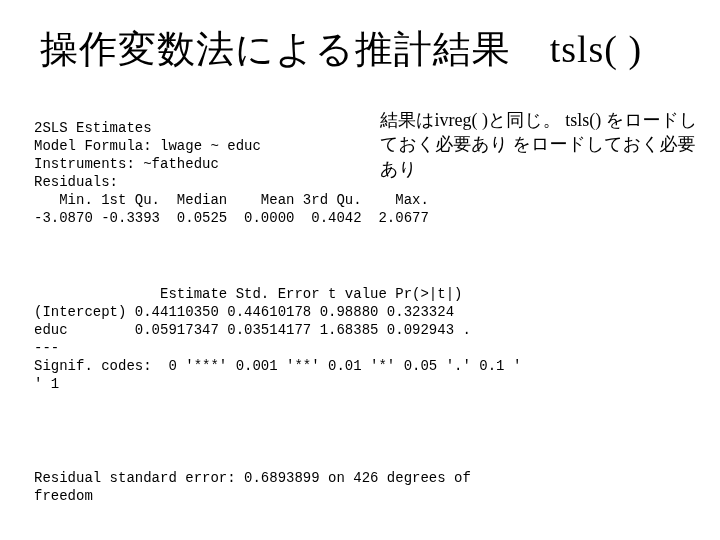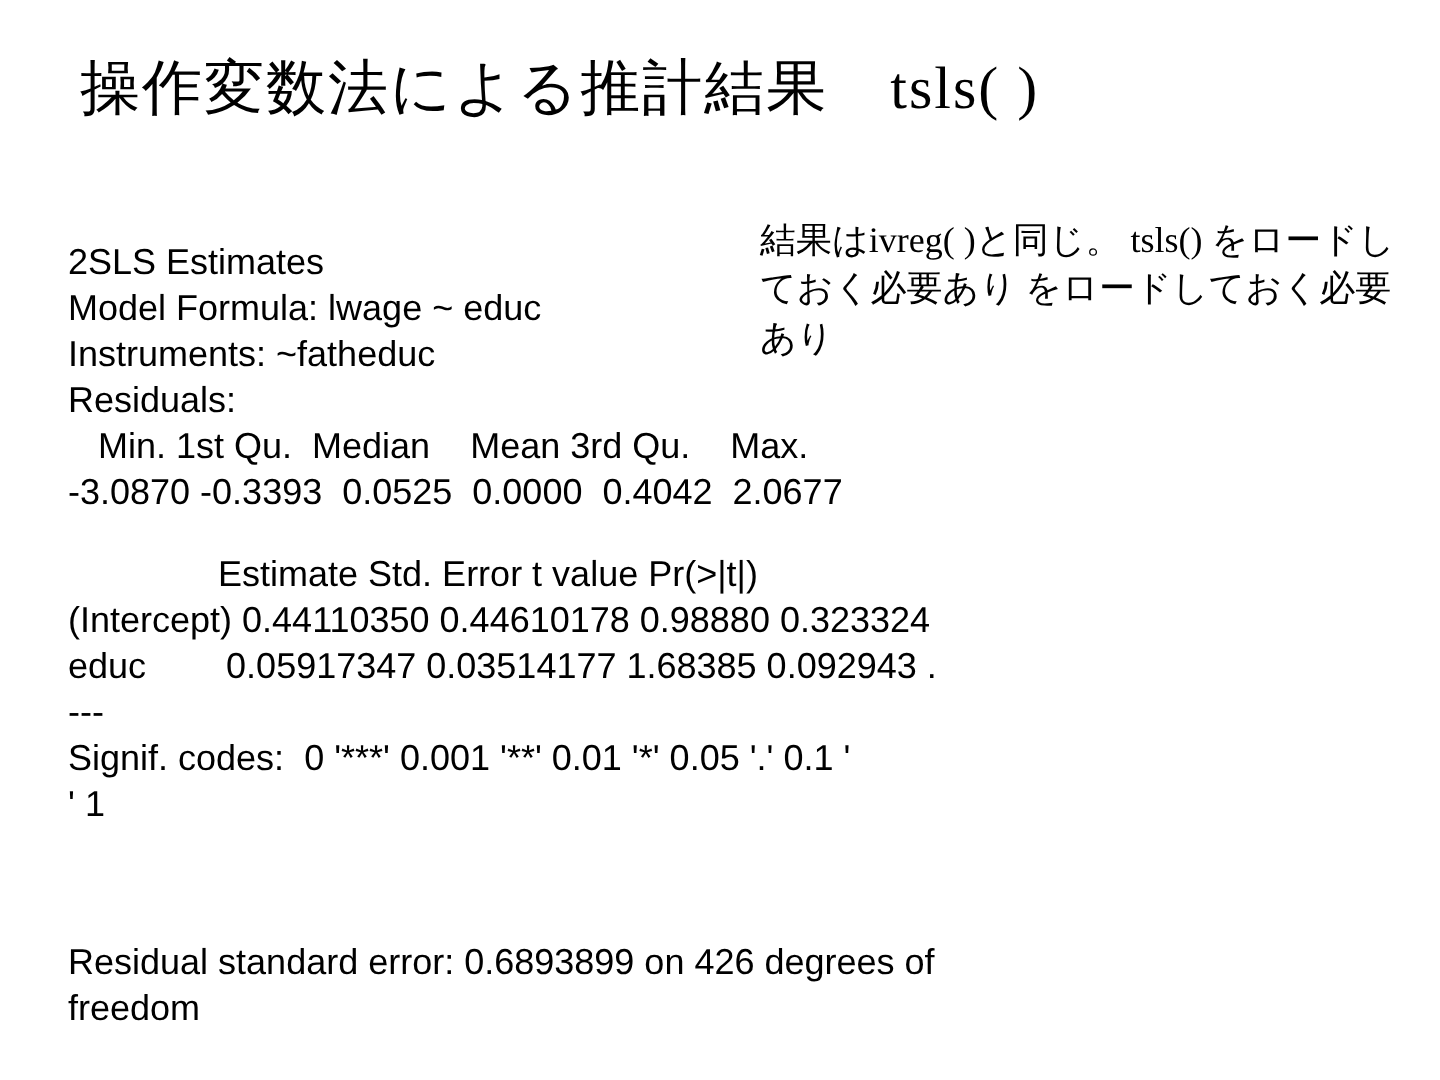--- a/index.html
+++ b/index.html
@@ -10,39 +10,39 @@
     background: #fff;
     font-family: "MS Mincho", "Hiragino Mincho ProN", serif;
     color: #000;
     position: relative;
     overflow: hidden;
   }
   .title {
     position: absolute;
     top: 24px;
     left: 40px;
-    font-size: 30px;
+    font-size: 38px;
     letter-spacing: 1px;
   }
   .note {
     position: absolute;
     top: 108px;
     left: 380px;
     font-size: 18px;
     line-height: 1.35;
     width: 320px;
   }
   .mono {
-    font-family: Liberation Sans, sans-serif;
-    font-size: 18px;
+    font-family: Liberation Mono, monospace;
+    font-size: 14px;
     white-space: pre;
     line-height: 1.28;
   }
   .block1 { position: absolute; top: 120px; left: 34px; }
-  .block2 { position: absolute; top: 276px; left: 34px; }
+  .block2 { position: absolute; top: 286px; left: 34px; }
   .block3 { position: absolute; top: 470px; left: 34px; }
 </style>
 </head>
 <body>
 
 <div class="title">操作変数法による推計結果　tsls( )</div>
 
 <div class="note">結果はivreg( )と同じ。
 tsls() をロードしておく必要あり
 をロードしておく必要あり</div>

